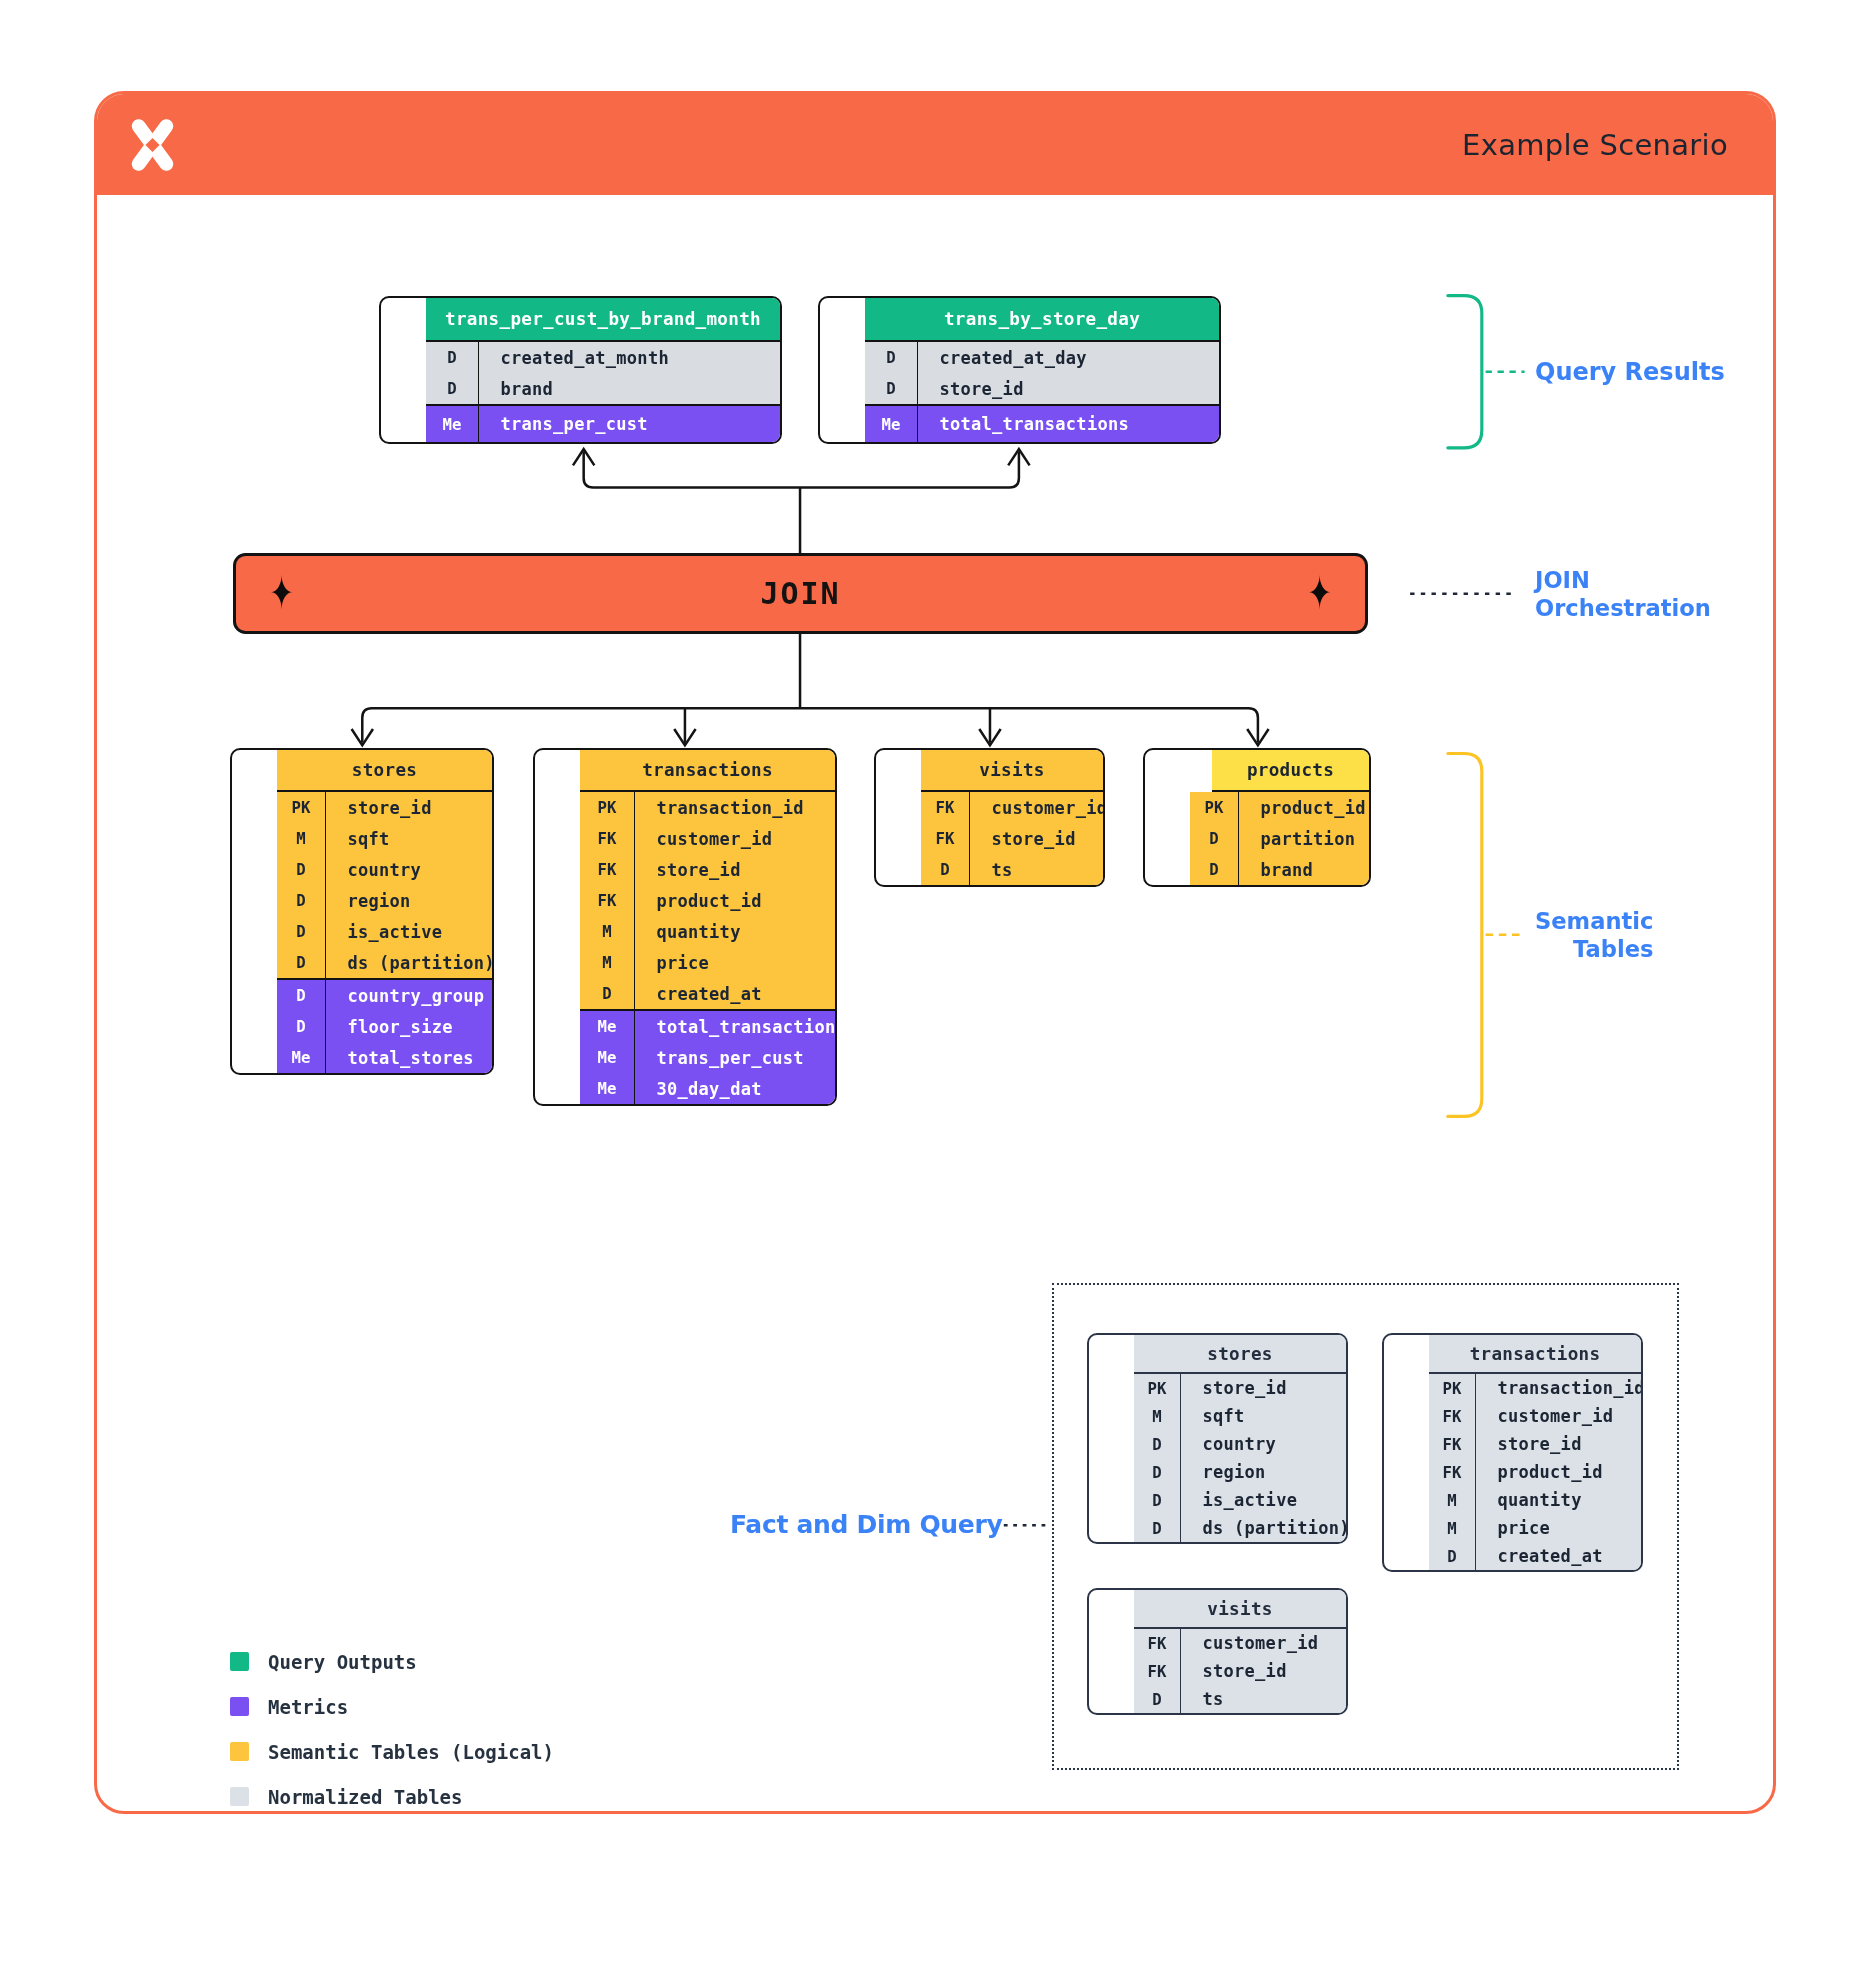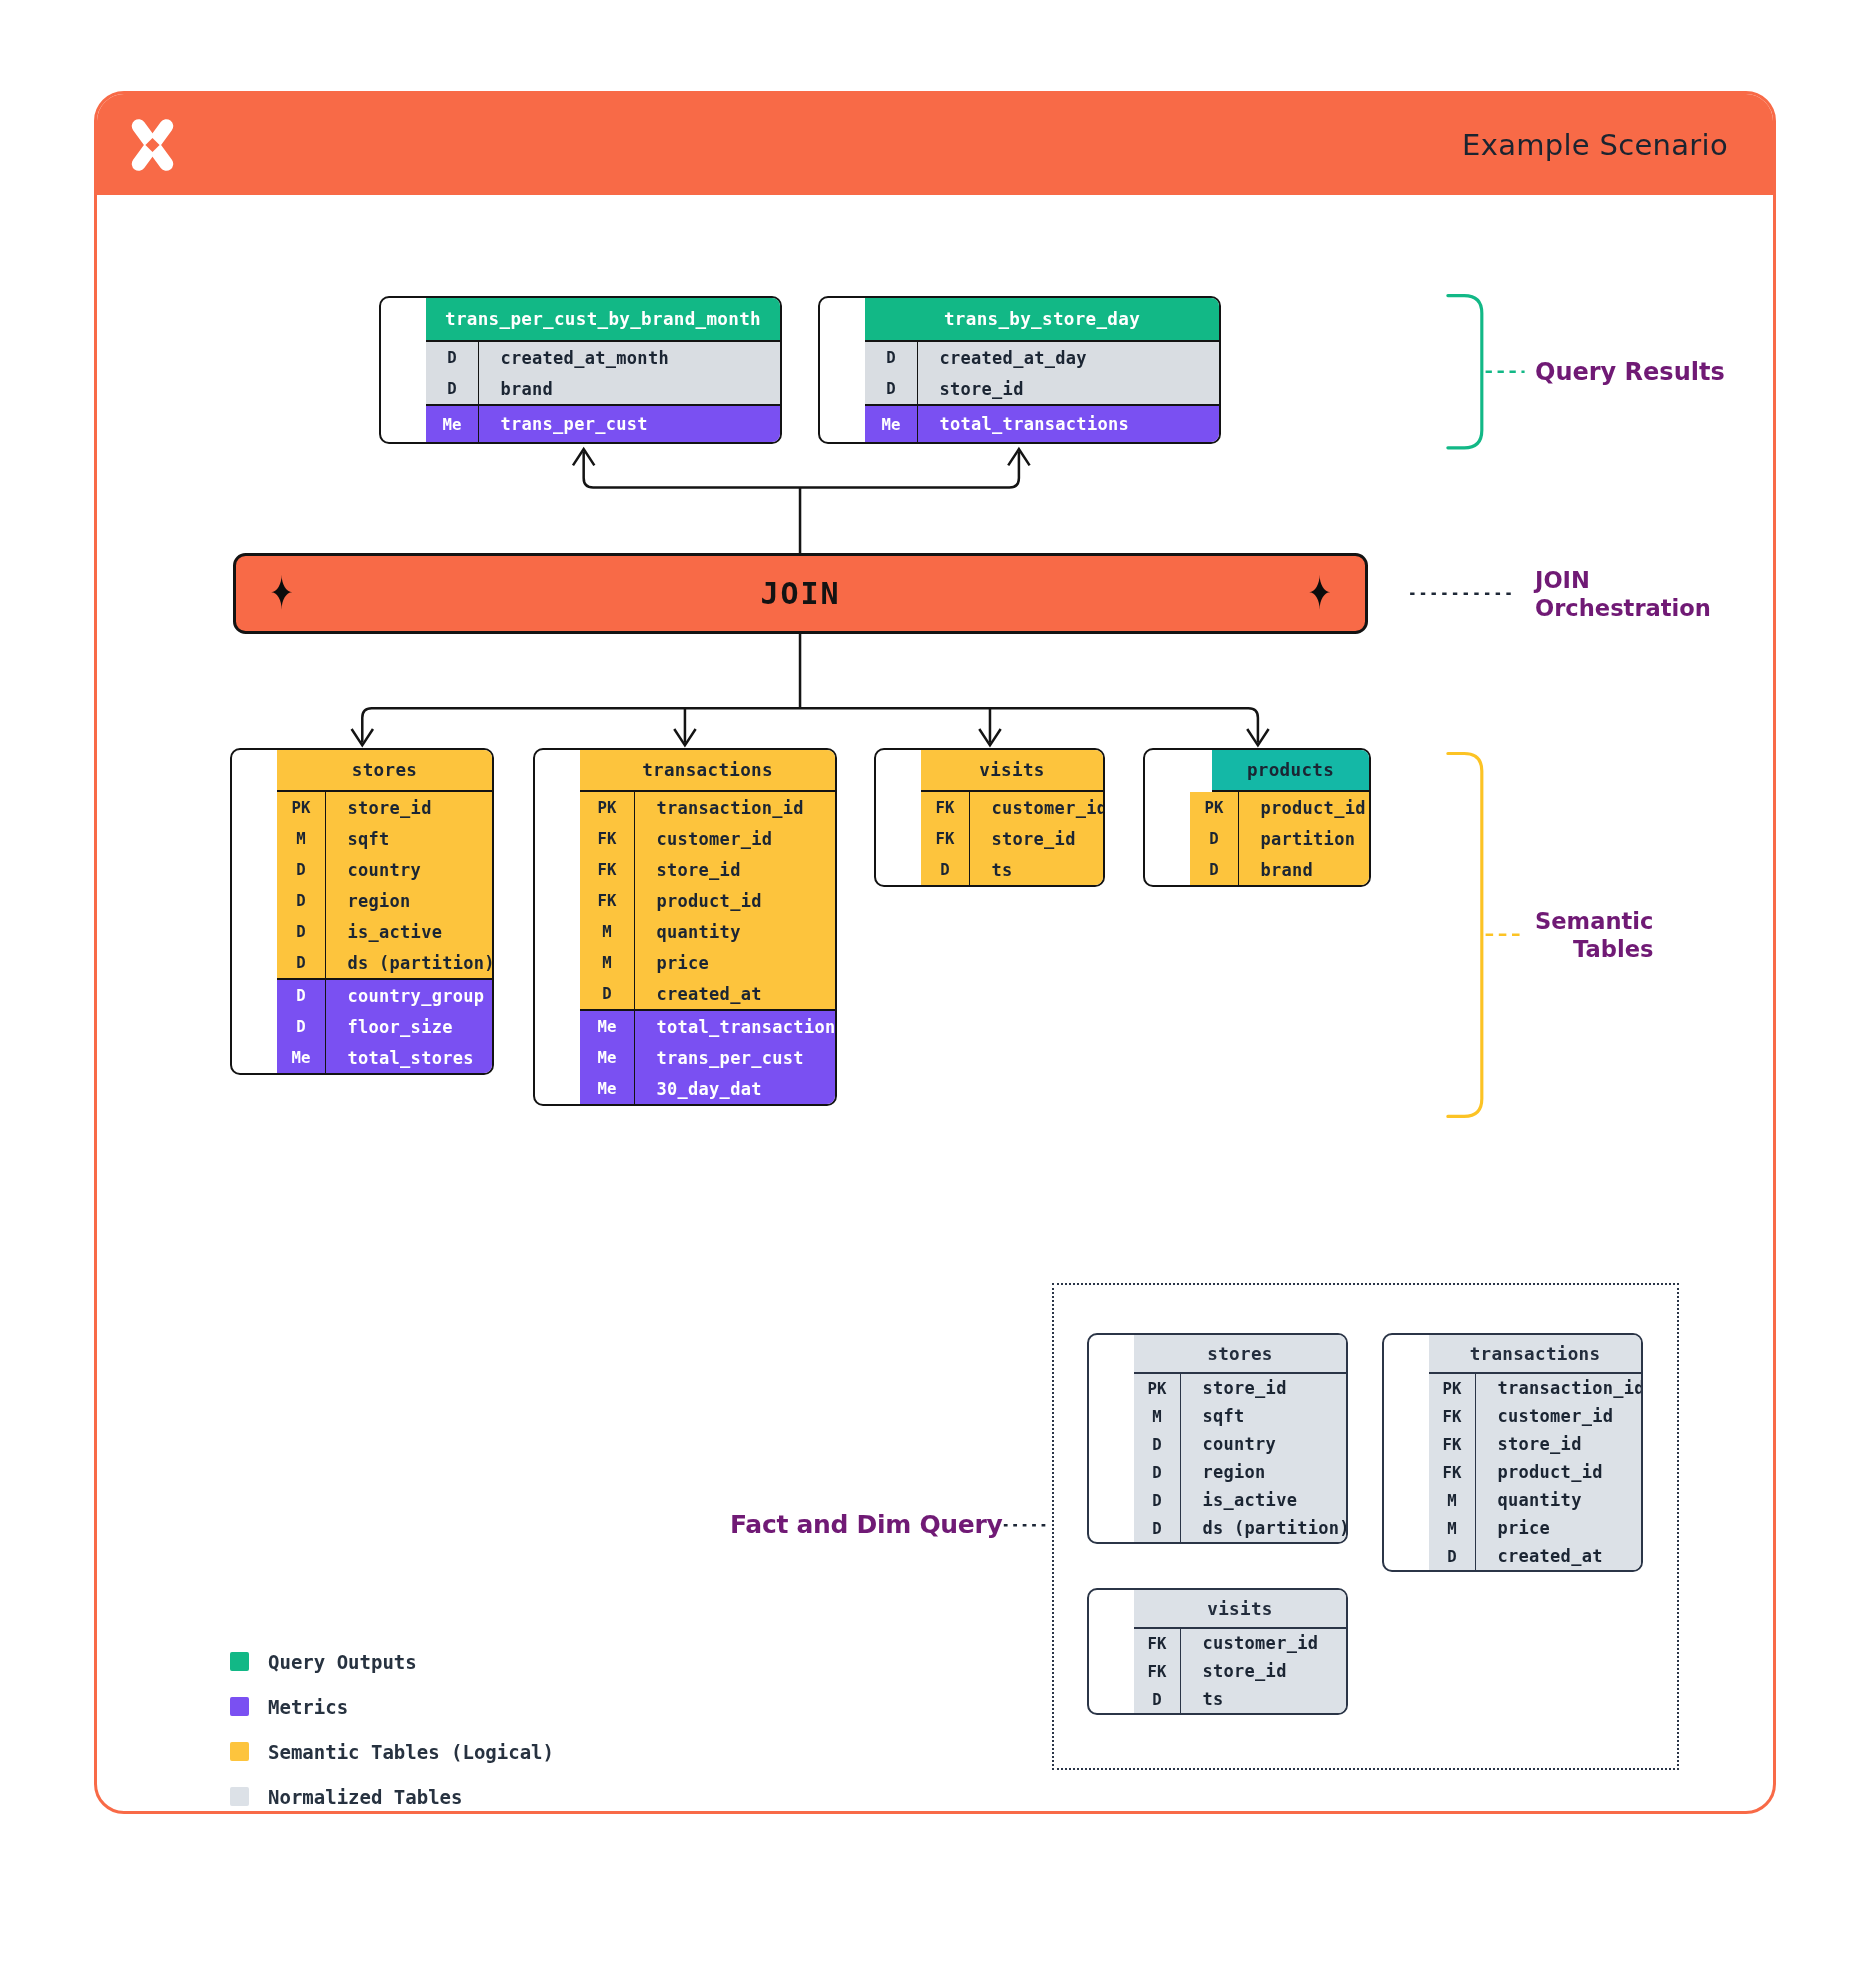--- a/index.html
+++ b/index.html
@@ -61,21 +61,21 @@
   }
   .join-label {
     flex:1; text-align:center; font-family:"DejaVu Sans Mono", monospace;
     font-weight:bold; font-size:30px; color:#131313; letter-spacing:1.9px;
   }
   .spark { font-size:42px; color:#0c0c0c; transform:scaleX(0.66) scaleY(1.1); line-height:1; }
 
   
   .ann {
     position:absolute; transform:translateY(-50%);
-    font-weight:bold; color:#701a75; line-height:28px; white-space:nowrap;
+    font-weight:bold; color:#3b82f6; line-height:28px; white-space:nowrap;
   }
   .ann-qr { left:1535px; top:372px; font-size:24px; }
   .ann-join { left:1535px; top:594px; font-size:22.6px; }
   .ann-sem { left:1535px; top:935px; font-size:22.6px;text-align:right; }
   .ann-fact { left:730px; top:1525px; width:267px; text-align:right; font-size:25px; letter-spacing:-0.3px; }
 
   
   .dotted-box {
     position:absolute; left:1052px; top:1283px; width:627px; height:487px;
     border:2.5px dotted #2a3547;
@@ -281,21 +281,21 @@
         <span class="tkey">FK</span>
         <span class="tname">store_id</span>
       </div>
       <div class="trow">
         <span class="tkey">D</span>
         <span class="tname">ts</span>
       </div>
     </div>
   </div>
 <div class="dtable sem" style="left:1143px; top:748px; width:228px; --kw:49px;">
-    <div class="thead" style="background: #14b8a6; margin-left: 22px;">products</div>
+    <div class="thead" style="background: #fde047; margin-left: 22px;">products</div>
     <div class="tsec" style="background: rgb(253, 196, 61);">
       <div class="trow">
         <span class="tkey">PK</span>
         <span class="tname">product_id</span>
       </div>
       <div class="trow">
         <span class="tkey">D</span>
         <span class="tname">partition</span>
       </div>
       <div class="trow">

